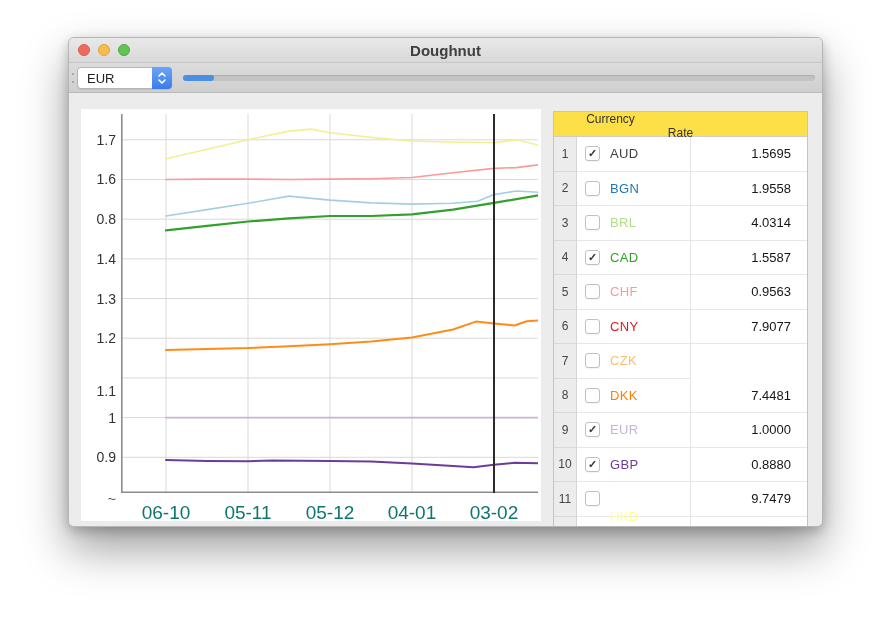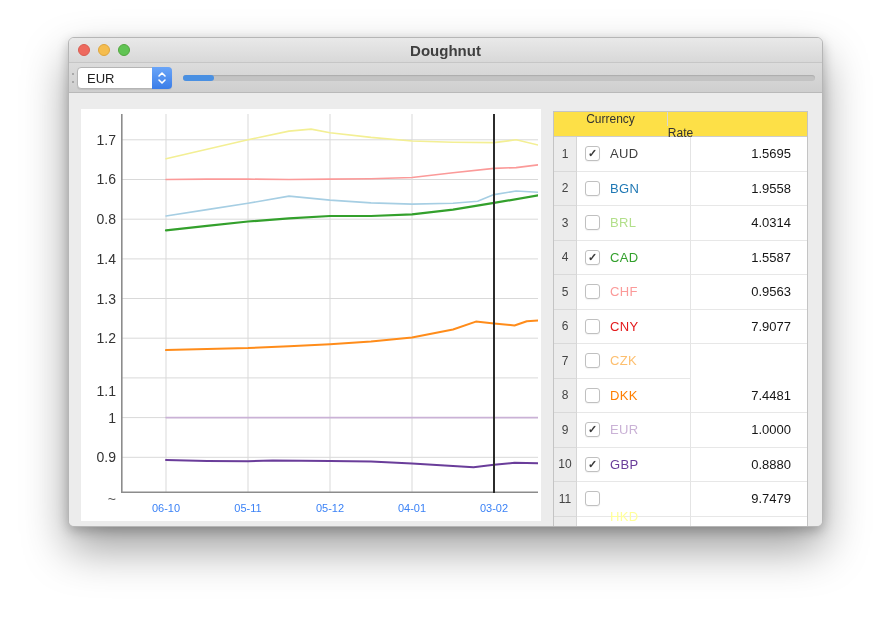--- a/index.html
+++ b/index.html
@@ -59,21 +59,21 @@
   
   .content { position:relative; height:434px; background:#ececec; }
 
   
   .chart-widget { position:absolute; left:12px; top:16px; width:460px; height:412px; background:#ffffff; }
   .plot { position:absolute; left:40px; top:5px; width:417px; height:379px; }
   .grid  { stroke:#d9d9d9; stroke-width:1; }
   .spine { stroke:#8c8c8c; stroke-width:1.6; }
   .ytick { position:absolute; left:0; width:35px; text-align:right; font-size:14px; color:#333; height:16px; line-height:16px; }
   .ytick.overflow { color:#555; }
-  .xtick { position:absolute; top:393px; width:60px; text-align:center; font-size:11px; color:#3b82f6; }
+  .xtick { position:absolute; top:393px; width:60px; text-align:center; font-size:19px; color:#0f766e; }
 
   
   .table-widget {
     position:absolute; left:484px; top:18px; width:255px; height:416px;
     background:#ffffff; border:1px solid #c4c4c4; overflow:hidden;
   }
   .thead { display:flex; height:25px; border-bottom:1px solid #cdcdcd; background:#fde047;flex-direction:column; }
   .th { font-size:12px; color:#333; display:flex; align-items:center; justify-content:center; }
   .th.num  { width:23px; background:#ececec; border-right:1px solid #d6d6d6; }
   .th.cur  { width:114px; border-right:1px solid #d6d6d6; }

